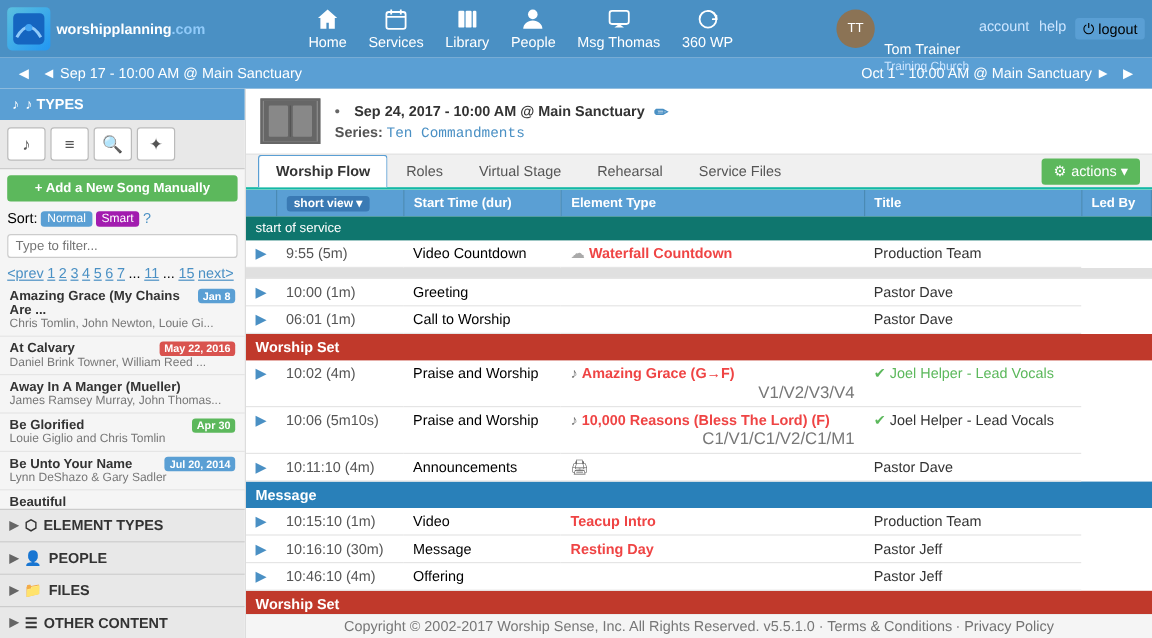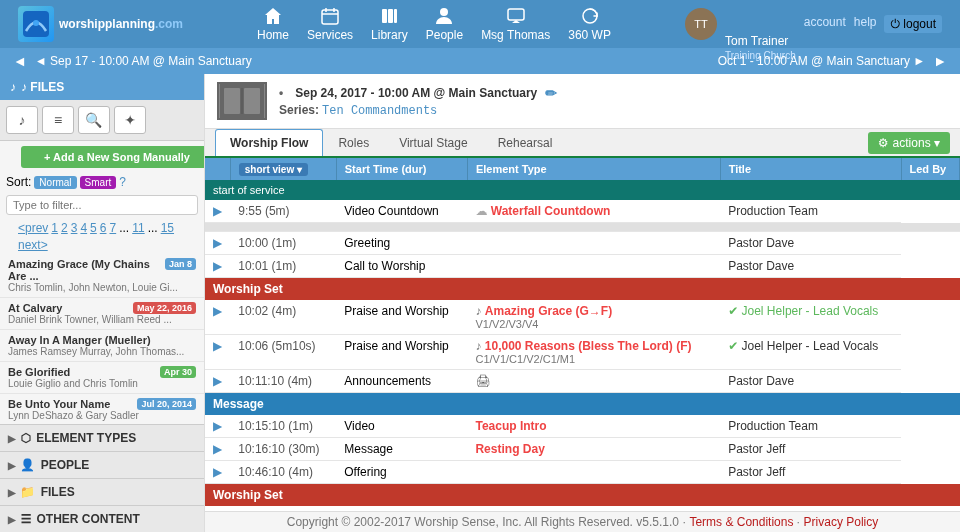--- a/index.html
+++ b/index.html
@@ -5,21 +5,21 @@
     * { box-sizing: border-box; margin: 0; padding: 0; font-family: Arial, sans-serif; font-size: 12px; }
     body { width: 960px; height: 532px; overflow: hidden; background: #f0f0f0; }
 
     
     .top-nav {
       background: #4a90c4;
       height: 48px;
       display: flex;
       align-items: center;
       justify-content: space-between;
-      padding: 0 18px;
+      padding: 0 6px;
     }
     .top-nav-logo {
       display: flex;
       align-items: center;
       gap: 5px;
     }
     .logo-icon {
       width: 36px;
       height: 36px;
       background: linear-gradient(135deg, #5bc0de, #2196F3);
@@ -146,21 +146,21 @@
       font-size: 14px;
     }
     .add-song-btn {
       background: #5cb85c;
       color: white;
       border: none;
       padding: 5px 8px;
       border-radius: 3px;
       cursor: pointer;
       font-size: 11px;
-      margin: 5px 21px;
+      margin: 5px 6px;
       width: calc(100% - 12px);
       text-align: center;
       font-weight: bold;
     }
     .sort-row {
       display: flex;
       align-items: center;
       padding: 2px 6px;
       font-size: 11px;
       gap: 3px;
@@ -178,21 +178,21 @@
       margin: 4px 6px;
       width: calc(100% - 12px);
       border: 1px solid #ccc;
       border-radius: 3px;
       padding: 3px 6px;
       font-size: 11px;
     }
     .pagination {
       display: flex;
       align-items: center;
-      padding: 2px 18px;
+      padding: 2px 6px;
       font-size: 11px;
       gap: 3px;
       flex-wrap: wrap;
     }
     .page-link {
       color: #4a90c4;
       cursor: pointer;
       text-decoration: underline;
     }
     .song-list {
@@ -280,21 +280,21 @@
       gap: 8px;
     }
     .edit-icon { color: #4a90c4; cursor: pointer; font-size: 14px; }
     .service-meta { font-size: 11px; color: #555; margin-top: 2px; }
     .service-meta a { color: #4a90c4; text-decoration: none; font-family: Liberation Mono, monospace; }
 
     
     .tabs {
       display: flex;
       background: #f0f0f0;
-      border-bottom: 2px solid #15803d;
+      border-bottom: 2px solid #14b8a6;
       padding: 0 10px;
       align-items: flex-end;
     }
     .tab {
       padding: 6px 14px;
       cursor: pointer;
       border: 1px solid transparent;
       border-bottom: none;
       border-radius: 3px 3px 0 0;
       font-size: 12px;
@@ -368,33 +368,33 @@
       padding: 4px 8px;
     }
     tr.data-row td {
       border-bottom: 1px solid #e5e5e5;
       padding: 4px 8px;
       vertical-align: top;
     }
     tr.data-row td:first-child { color: #4a90c4; width: 16px; }
     .time-cell { white-space: nowrap; color: #555; }
     .title-bold { font-weight: bold; color: #ef4444; }
-    .title-sub { color: #777; font-size: 11px; }
+    .title-sub { color: #777; font-size: 14px; text-align: right; }
     .led-by { color: #333; }
     .led-check { color: #5cb85c; }
     .music-note { color: #777; }
     .footer-bar {
       background: #f5f5f5;
       border-top: 1px solid #ddd;
       text-align: center;
       padding: 3px;
       font-size: 10px;
       color: #777;
     }
-    .footer-bar a { color: #b91c1c; text-decoration: none; }
+    .footer-bar a { color: #737373; text-decoration: none; }
     .print-icon { color: #555; }
   </style>
 </head>
 <body>
 
 <div class="top-nav">
   <div class="top-nav-logo">
     <div class="logo-icon">
       <svg width="30" height="30" viewBox="0 0 30 30">
         <rect x="2" y="2" width="26" height="26" rx="4" fill="#1565C0"></rect>
@@ -484,21 +484,21 @@
     <span>Oct 1 - 10:00 AM @ Main Sanctuary ►</span>
     <span class="nav-arrow">►</span>
   </div>
 </div>
 
 <div class="main-layout">
 
   <div class="sidebar">
     <div class="sidebar-header">
       <span>♪</span>
-      <span>♪ FILES</span>
+      <span>♪ TYPES</span>
     </div>
 
     <div class="sidebar-tools">
       <button class="tool-btn">♪</button>
       <button class="tool-btn">≡</button>
       <button class="tool-btn">🔍</button>
       <button class="tool-btn">✦</button>
     </div>
 
     <button class="add-song-btn">+ Add a New Song Manually</button>
@@ -614,20 +614,21 @@
           <a>Ten Commandments</a>
         </div>
       </div>
     </div>
 
     <div class="tabs">
       <div class="tab active">Worship Flow</div>
       <div class="tab">Roles</div>
       <div class="tab">Virtual Stage</div>
       <div class="tab">Rehearsal</div>
+      <div class="tab">Service Files</div>
       <button class="actions-btn">
         <span>⚙</span>
         <span>actions ▾</span>
       </button>
     </div>
 
     <div class="service-table">
       <table>
         <thead>
           <tr class="col-headers">
@@ -665,21 +666,21 @@
           <tr class="data-row">
             <td>▶</td>
             <td class="time-cell">10:00 (1m)</td>
             <td>Greeting</td>
             <td></td>
             <td class="led-by">Pastor Dave</td>
           </tr>
 
           <tr class="data-row">
             <td>▶</td>
-            <td class="time-cell">10:01 (1m)</td>
+            <td class="time-cell">06:01 (1m)</td>
             <td>Call to Worship</td>
             <td></td>
             <td class="led-by">Pastor Dave</td>
           </tr>
 
           <tr class="worship-set">
             <td colspan="6">Worship Set</td>
           </tr>
 
           <tr class="data-row">

